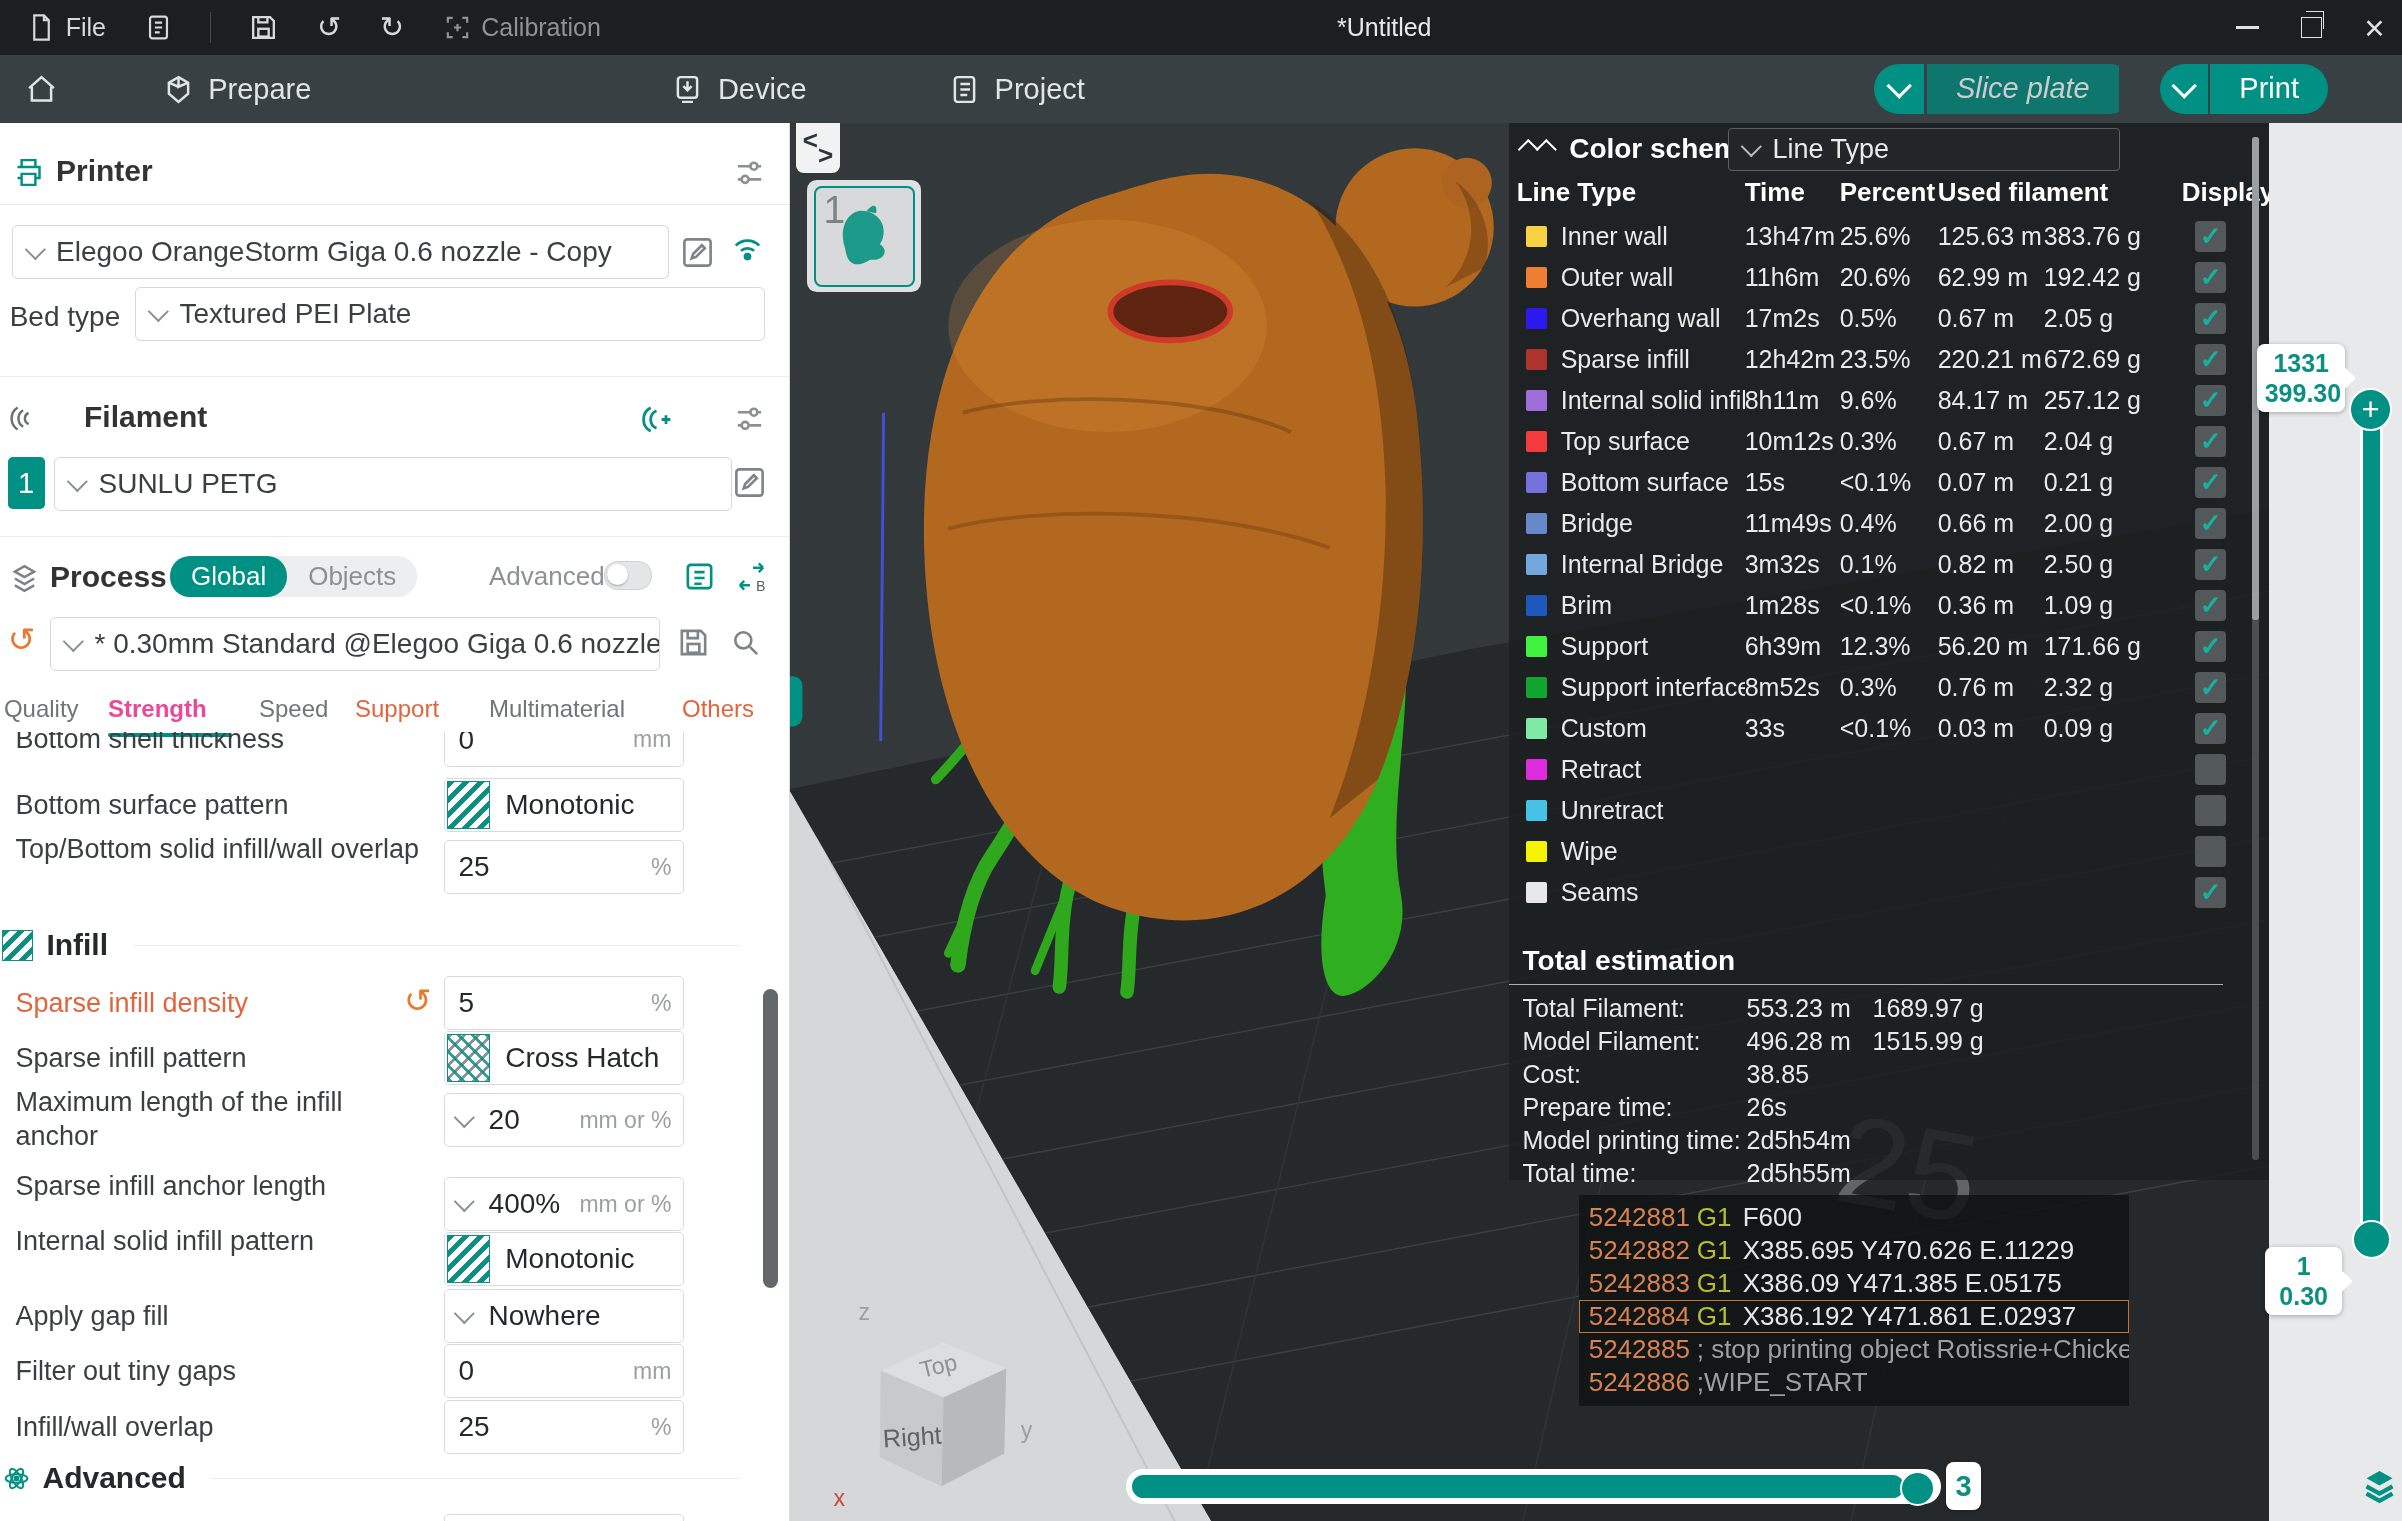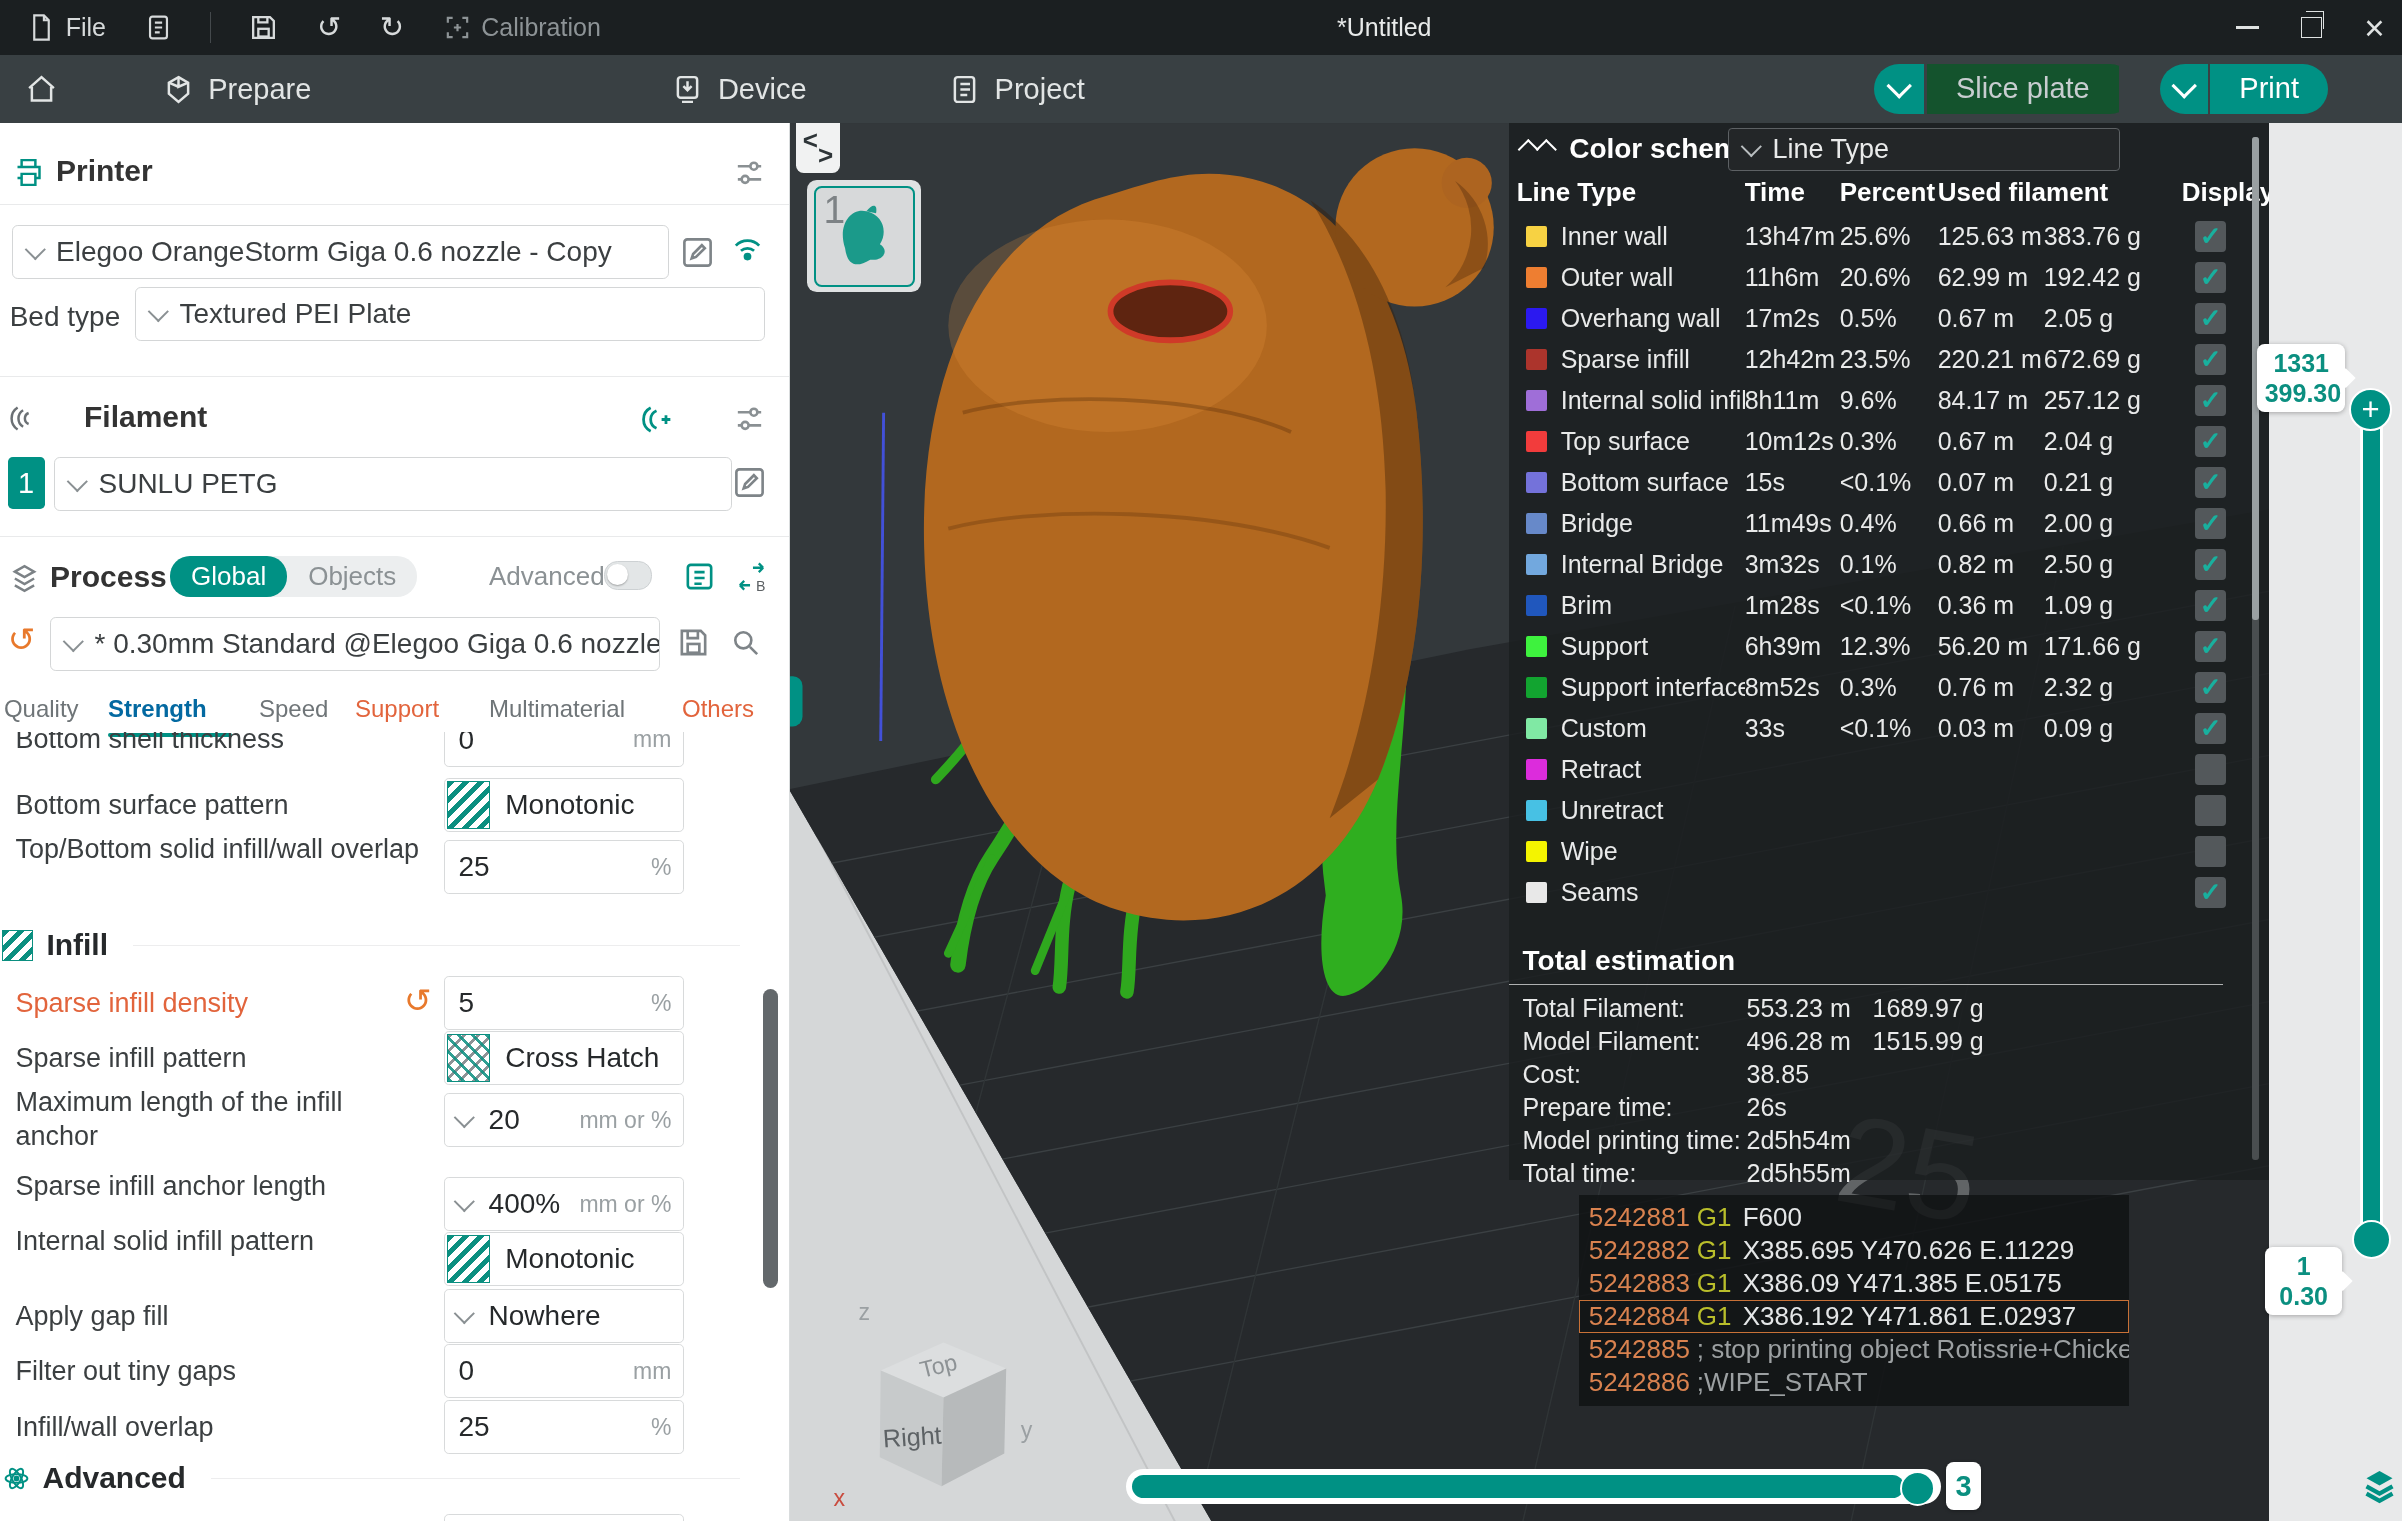--- a/index.html
+++ b/index.html
@@ -23,21 +23,21 @@
   .win-close{font-size:35px;color:#dfe2e2;line-height:35px;}
 
   
   .tabbar{left:0;top:55px;width:2402px;height:68px;background:#394043;}
   .tab{position:absolute;top:0;height:68px;display:flex;align-items:center;justify-content:center;gap:13.5px;
        color:#e2e5e5;font-size:29px;}
   .tab.active{background:#009184;color:#fff;}
   .pill{position:absolute;top:8.7px;height:50px;border-radius:25px;display:flex;overflow:hidden;}
   .pill .chev-part{width:50px;background:#009184;display:flex;align-items:center;justify-content:center;}
   .pill .label-part{display:flex;align-items:center;justify-content:center;font-size:29px;padding:0 29px;}
-  .pill .label-part.disabled{background:#14532d;color:#c8cdd0;}
+  .pill .label-part.disabled{background:#0f766e;color:#c8cdd0;font-style:italic;}
   .pill .label-part.teal{background:#009184;color:#fff;}
   .pill .gap{width:2.9px;background:#394043;}
   .chev-white{width:15.4px;height:15.4px;border-right:3.9px solid #fff;border-bottom:3.9px solid #fff;transform:rotate(45deg);margin-top:-5.8px;}
 
   
   .left-panel{left:0;top:123px;width:789px;height:1399px;background:#ffffff;border-right:1px solid #d9dcdd;color:#3b3f41;}
   .lp-header{position:absolute;left:0;width:789px;height:58px;display:flex;align-items:center;}
   .lp-header .title{font-size:30px;font-weight:bold;color:#333;margin-left:13.5px;}
   .divider{position:absolute;left:0;width:789px;height:1px;background:#e9eaeb;}
   .select{position:absolute;height:52px;border:1px solid #d4d6d7;border-radius:5.8px;display:flex;align-items:center;background:#fff;}
@@ -51,21 +51,21 @@
   .seg{position:absolute;height:41px;background:#eceeef;border-radius:20px;display:flex;align-items:center;}
   .seg .on{height:41px;border-radius:20px;background:#009184;color:#fff;display:flex;align-items:center;padding:0 21px;font-size:26px;}
   .seg .off{color:#8b9194;padding:0 21px;font-size:26px;}
   .toggle{position:absolute;width:46px;height:27px;border-radius:13.5px;background:#e3e6e7;border:1px solid #cdd1d3;}
   .toggle .knob{position:absolute;left:1.9px;top:1.9px;width:21px;height:21px;border-radius:50%;background:#fff;box-shadow:0 1px 1.9px rgba(0,0,0,.3);}
   .reset-glyph{color:#e8792c;font-size:33px;line-height:33px;}
 
   .ptabs{position:absolute;left:0;top:568px;width:789px;height:50px;}
   .ptab{position:absolute;top:3.9px;font-size:24px;color:#6f7578;}
   .ptab.modified{color:#e2643c;}
-  .ptab.active{color:#0369a1;font-weight:bold;}
+  .ptab.active{color:#ec4899;font-weight:bold;}
   .ptab-underline{position:absolute;top:42px;height:3.9px;background:#009184;border-radius:1.9px;}
 
   .settings{position:absolute;left:0;top:609px;width:789px;height:790px;overflow:hidden;}
   .s-row{position:absolute;left:0;width:763px;}
   .s-label{position:absolute;left:15.4px;width:415px;font-size:27px;color:#3b3f41;line-height:34px;}
   .s-label.mod{color:#e2643c;}
   .s-box{position:absolute;left:444px;width:238px;height:52px;border:1px solid #d8dadb;border-radius:4.8px;background:#fff;
          display:flex;align-items:center;}
   .s-box .val{font-size:28px;color:#26292b;margin-left:13.5px;white-space:nowrap;}
   .s-box .unit{position:absolute;right:11.6px;font-size:23px;color:#9aa0a3;}

